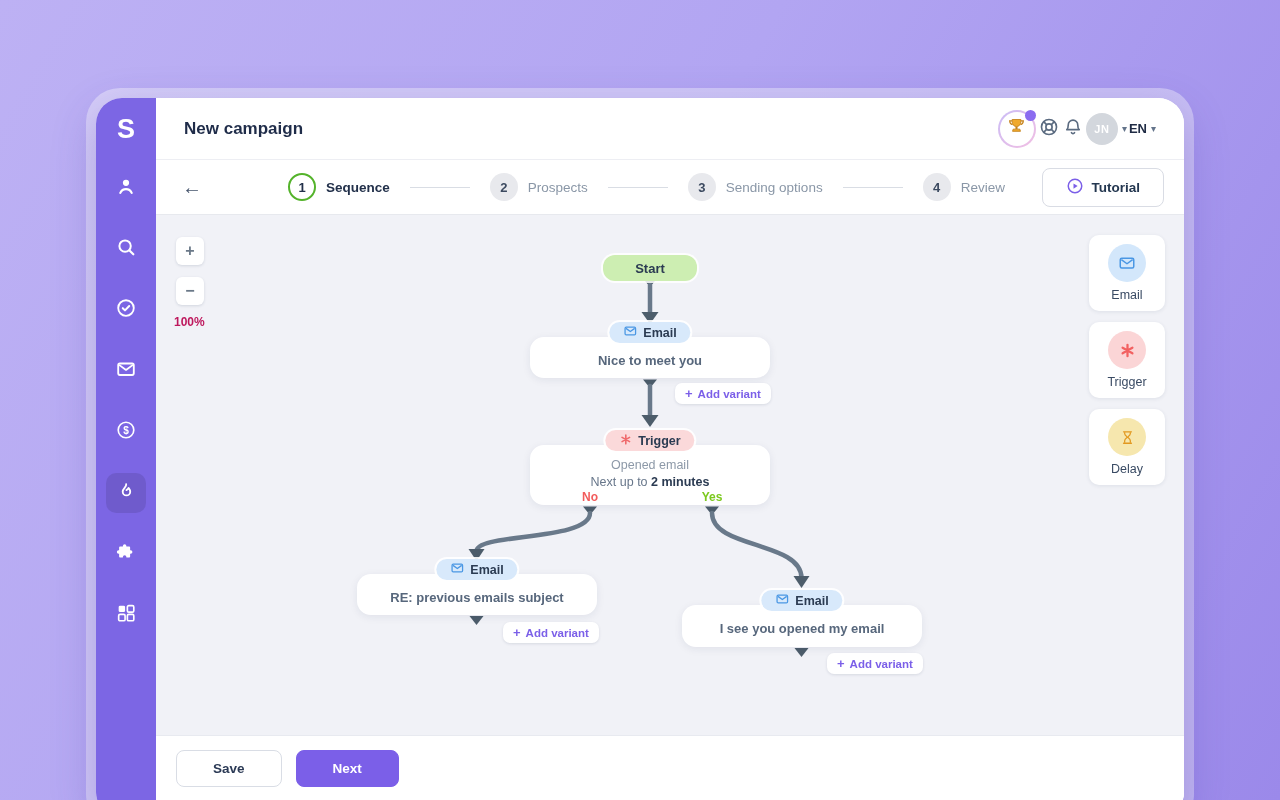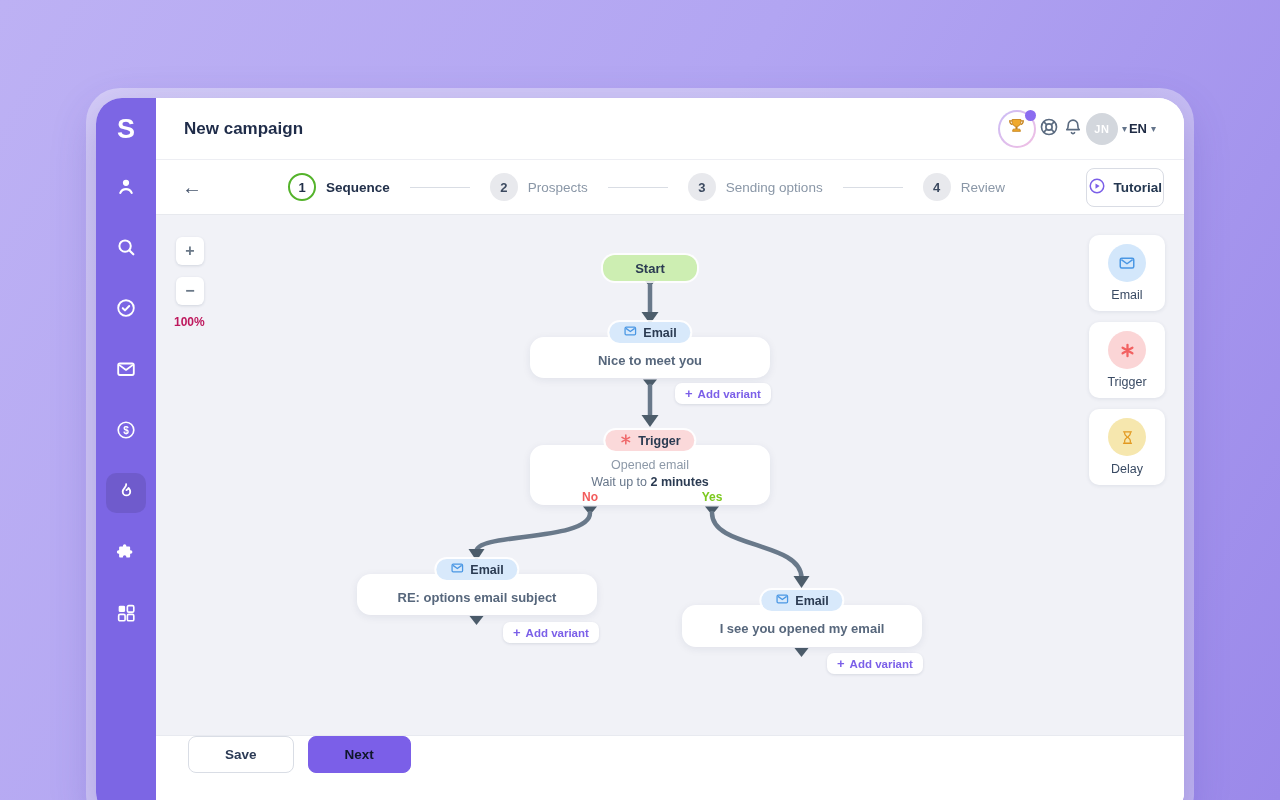--- a/index.html
+++ b/index.html
@@ -42,21 +42,21 @@
   .stepper { height:55px; border-bottom:1px solid #e7e9ee; display:flex; align-items:center; padding:0 20px; background:#fff; }
   .back-arrow { font-size:20px; color:#44536b; cursor:pointer; margin-left:6px; }
   .steps { display:flex; align-items:center; margin-left:86px; }
   .step { display:flex; align-items:center; }
   .step-circle { width:28px; height:28px; border-radius:50%; background:#e8e9ed;
     display:flex; align-items:center; justify-content:center; font-size:13px; font-weight:700; color:#3c4a60; }
   .step.active .step-circle { background:#fff; border:2px solid #54b32b; color:#22304a; }
   .step-label { margin-left:10px; font-size:13.5px; color:#8a97a7; }
   .step.active .step-label { color:#22304a; font-weight:600; }
   .step-dash { width:60px; height:1px; background:#d9dde4; margin:0 20px; }
-  .tutorial-btn { margin-left:auto; display:flex; align-items:center; gap:8px; padding:8px 1px;
+  .tutorial-btn { margin-left:auto; display:flex; align-items:center; gap:8px; padding:8px 23px;
     border:1px solid #d9dce4; border-radius:8px; background:#fff; cursor:pointer;
     font-size:13.5px; font-weight:600; color:#243750; }
 
   
   .canvas { position:relative; height:520px; background:#f1f2f7; overflow:hidden; }
   .connectors { position:absolute; left:0; top:0; pointer-events:none; }
   .zoom-btn { position:absolute; left:20px; width:28px; height:28px; background:#fff; border-radius:6px;
     box-shadow:0 1px 3px rgba(23,43,77,.14); display:flex; align-items:center; justify-content:center;
     color:#6a7888; font-size:16px; font-weight:600; cursor:pointer; }
   .zoom-in { top:22px; } .zoom-out { top:62px; }
@@ -95,25 +95,25 @@
   .branch-no { left:60px; color:#f25c5c; }
   .branch-yes { left:182px; color:#7cc91e; }
 
   .add-variant { position:absolute; height:21px; padding:0 10px; background:#fff; border-radius:7px;
     box-shadow:0 1px 3px rgba(23,43,77,.12); display:flex; align-items:center; gap:5px;
     font-size:11.5px; font-weight:700; color:#7b5fe8; cursor:pointer; white-space:nowrap; }
   .av-plus { font-size:13px; font-weight:700; }
   .av1 { left:519px; top:168px; } .av2 { left:347px; top:407px; } .av3 { left:671px; top:438px; }
 
   
-  .footer { height:65px; border-top:1px solid #e8eaf0; display:flex; align-items:flex-start; padding:0 32px; background:#fff; }
+  .footer { height:65px; border-top:1px solid #e8eaf0; display:flex; align-items:center; padding:0 20px; background:#fff; }
   .btn { border-radius:8px; font-size:13.5px; cursor:pointer; display:flex; align-items:center; justify-content:center; }
   .btn-save { padding:10px 36px; background:#fff; border:1px solid #d9dde5; font-weight:600; color:#2b3a55; }
   .btn-preview { margin-left:auto; padding:10px 18px; background:#fff; border:1px solid #dcdfe6; font-weight:600; color:#9aa3b1; }
-  .btn-next { margin-left:14px; padding:10px 36px; background:#7b5fe8; border:1px solid #7b5fe8; font-weight:700; color:#0f172a; }
+  .btn-next { margin-left:14px; padding:10px 36px; background:#7b5fe8; border:1px solid #7b5fe8; font-weight:700; color:#ffffff; }
 </style>
 </head>
 <body>
 
 <div class="frame">
   <div class="window">
 
     <div class="sidebar">
       <div class="logo">S</div>
       <div class="nav">
@@ -285,36 +285,36 @@
 
         <div class="node-card card-trigger">
           <div class="type-pill tp-trigger">
             <span><svg viewBox="0 0 24 24" width="13" height="13">
                   <path d="M12 4v16M5.1 8l13.8 8M18.9 8L5.1 16" stroke="#ef6a6c" stroke-width="3" stroke-linecap="round"></path>
                 </svg></span>
             <span>Trigger</span>
           </div>
           <div class="trigger-line1">Opened email</div>
           <div class="trigger-line2">
-            <span>Wait up to</span>
+            <span>Next up to</span>
             <b>2 minutes</b>
           </div>
           <div class="branch-label branch-no">No</div>
           <div class="branch-label branch-yes">Yes</div>
         </div>
 
         <div class="node-card card-email2">
           <div class="type-pill tp-email">
             <span><svg viewBox="0 0 24 24" width="14" height="14">
                   <rect x="3" y="5.5" width="18" height="13" rx="2" fill="none" stroke="#4a97e4" stroke-width="2.2"></rect>
                   <path d="M4.5 7.5l7.5 5.5 7.5-5.5" fill="none" stroke="#4a97e4" stroke-width="2.2" stroke-linejoin="round"></path>
                 </svg></span>
             <span>Email</span>
           </div>
-          <div class="node-subject">RE: options email subject</div>
+          <div class="node-subject">RE: previous emails subject</div>
         </div>
         <div class="add-variant av2">
           <span class="av-plus">+</span>
           <span>Add variant</span>
         </div>
 
         <div class="node-card card-email3">
           <div class="type-pill tp-email">
             <span><svg viewBox="0 0 24 24" width="14" height="14">
                   <rect x="3" y="5.5" width="18" height="13" rx="2" fill="none" stroke="#4a97e4" stroke-width="2.2"></rect>

